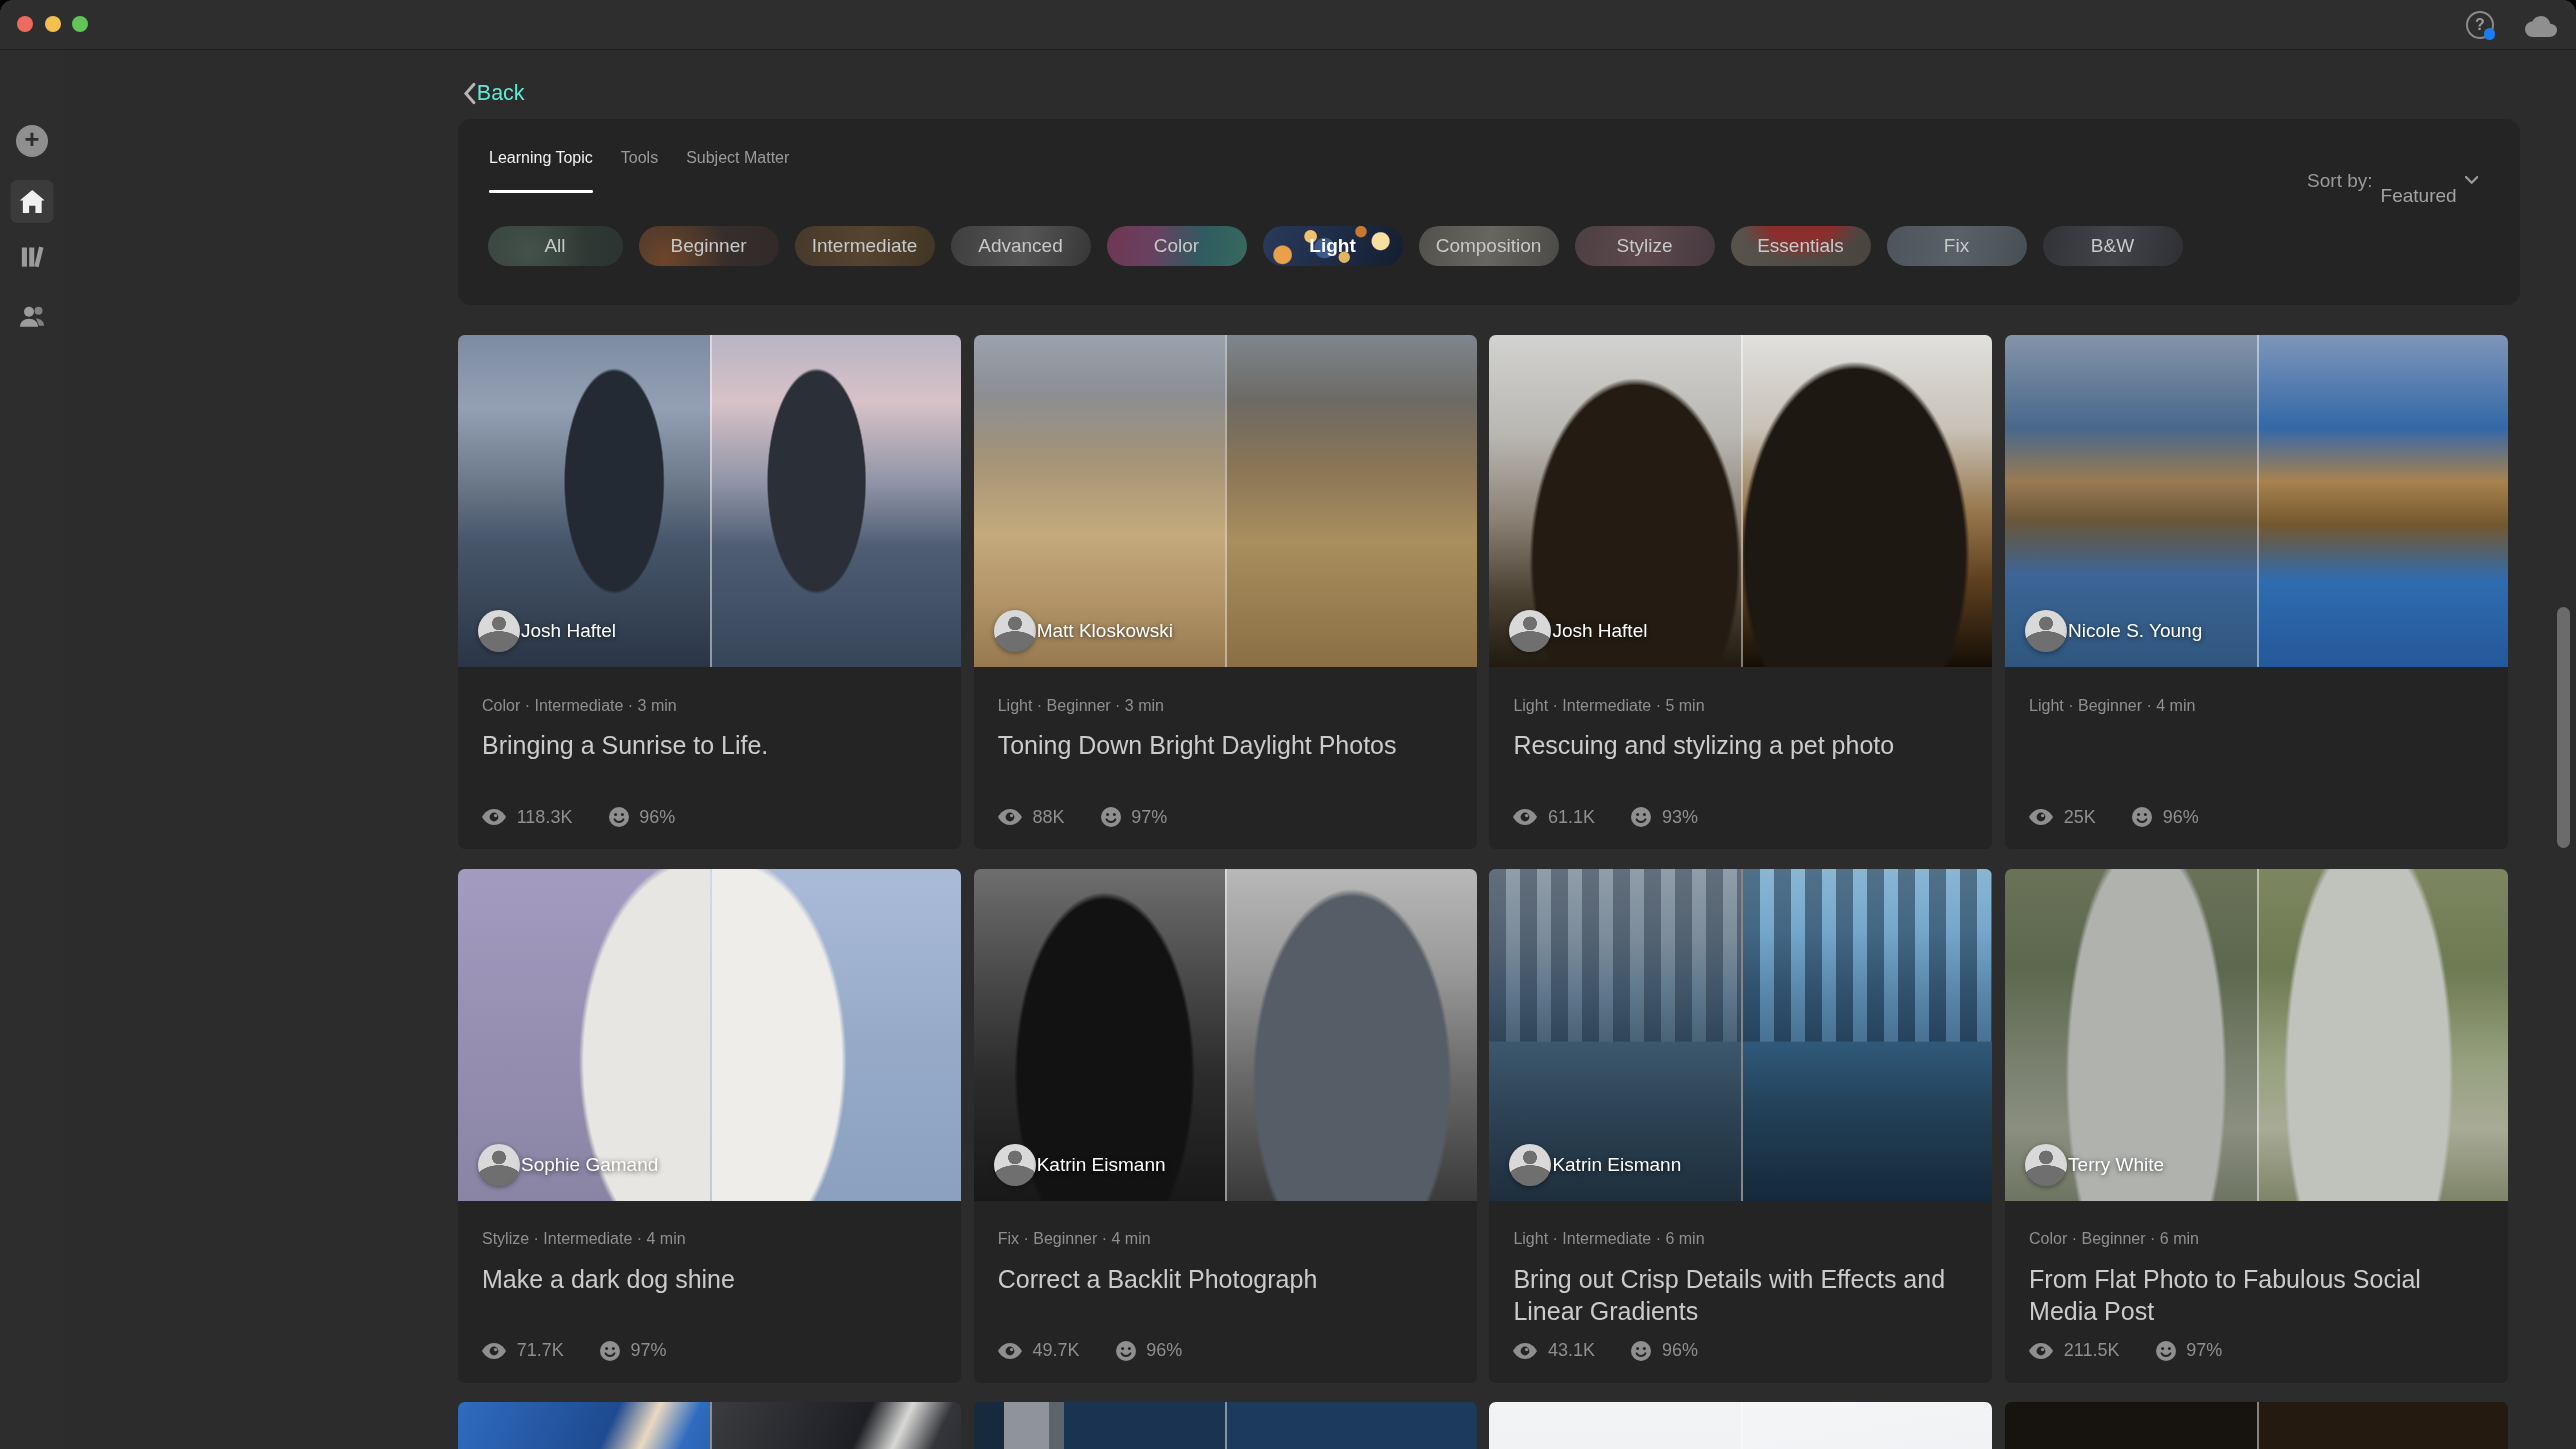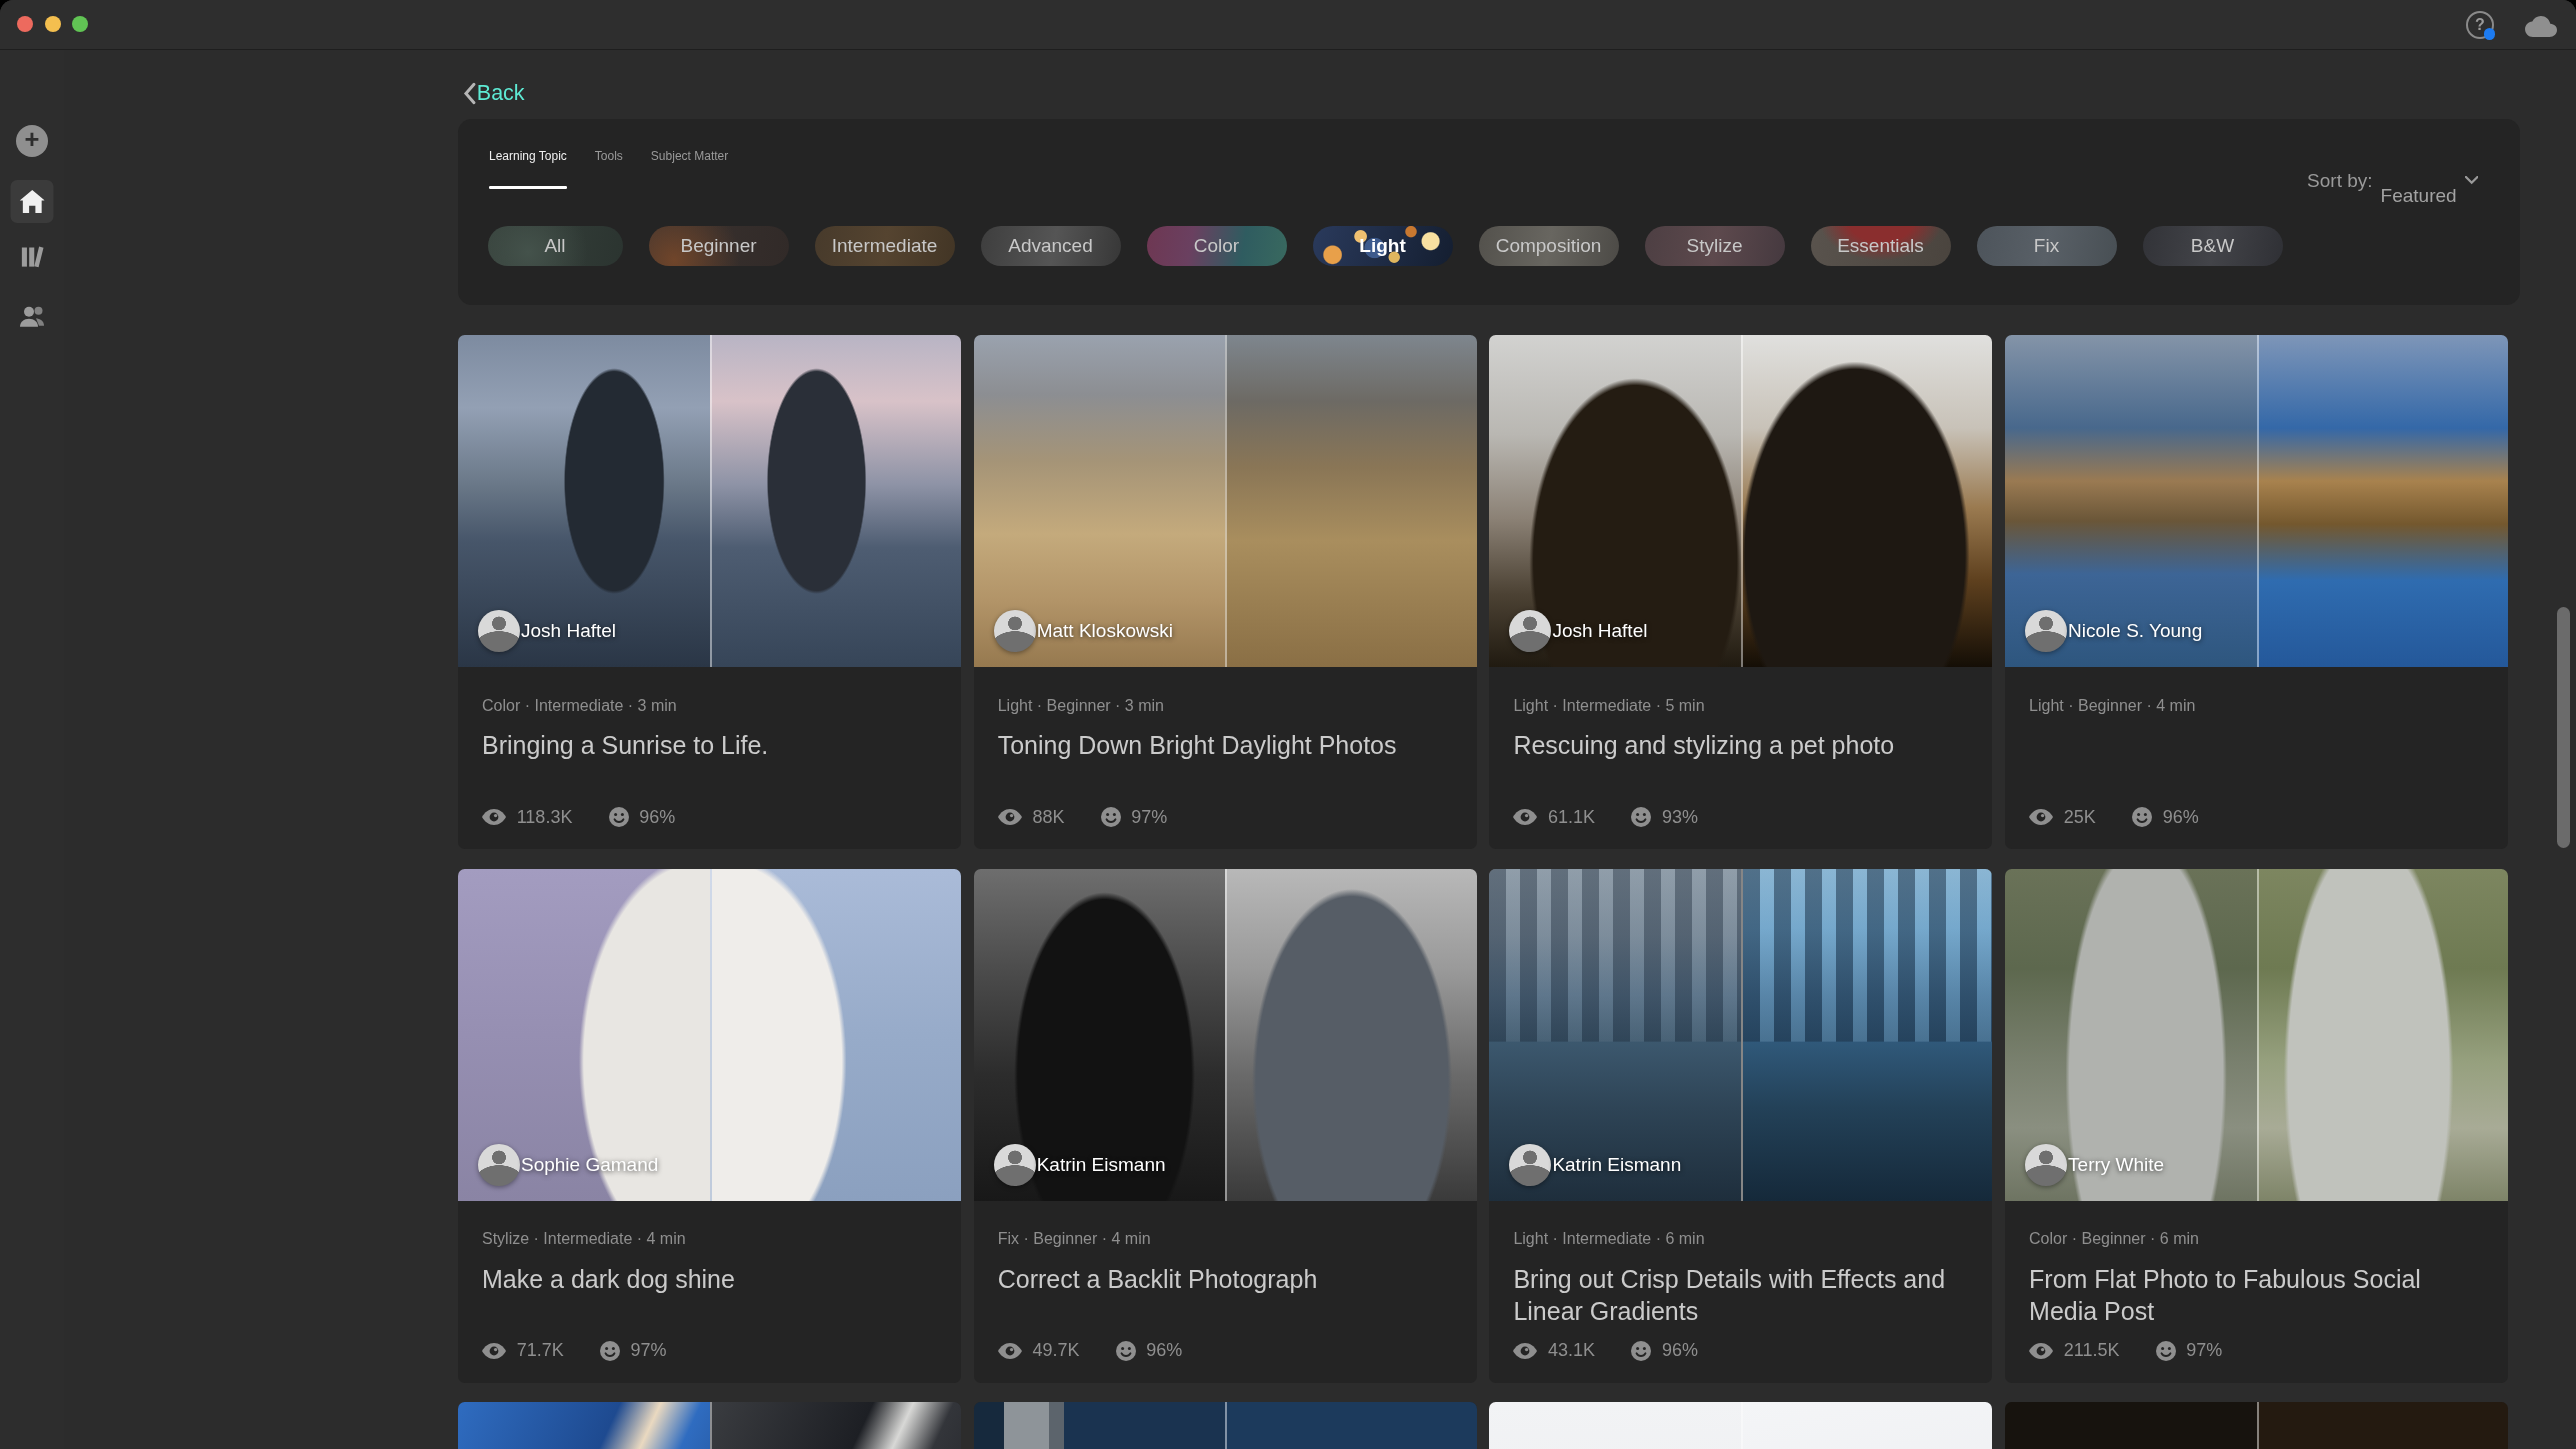--- a/index.html
+++ b/index.html
@@ -26,26 +26,26 @@
   .sidenav{position:absolute;left:95px;top:255px;width:286px;}
   .nav-item{height:47px;display:flex;align-items:center;padding-left:14.8px;box-sizing:border-box;color:#c2c2c2;font-size:19px;border-radius:4px;}
   .nav-item.sel{background:#363636;color:#e9e9e9;}
 
   
   .back{position:absolute;left:462px;top:81px;display:flex;align-items:center;gap:0;color:#5eead4;font-size:21.5px;}
 
   
   .filter-card{position:absolute;left:458px;top:119px;width:2062px;height:186px;background:#242424;border-radius:13.4px;}
   .tabs{position:absolute;left:31px;top:29.5px;display:flex;gap:28px;}
-  .tab{font-size:12px;color:#9a9a9a;padding-bottom:25px;position:relative;}
+  .tab{font-size:16px;color:#9a9a9a;padding-bottom:25px;position:relative;}
   .tab.active{color:#f0f0f0;}
   .tab.active:after{content:"";position:absolute;left:0;right:0;bottom:-1.3px;height:2.7px;background:#fff;border-radius:1.3px;}
   .sort{position:absolute;right:42px;top:35px;display:flex;align-items:center;gap:8px;font-size:19px;}
   .sort .lab{color:#9a9a9a;} .sort .val{color:#a3a3a3;margin-top:31px;}
-  .pills{position:absolute;left:29.5px;top:107px;display:flex;gap:26px;}
+  .pills{position:absolute;left:29.5px;top:107px;display:flex;gap:16px;}
   .pill{width:140px;height:40px;border-radius:20px;display:flex;align-items:center;justify-content:center;color:#c8c8c8;font-size:19px;overflow:hidden;}
   .pill.first{width:135px;}
   .pill.sel{color:#fff;font-weight:700;}
   .p-all{background:radial-gradient(circle at 30% 65%,#44524b 0,transparent 60%),linear-gradient(100deg,#38433d,#2b3430);}
   .p-beginner{background:radial-gradient(circle at 18% 85%,#70452a 0,transparent 55%),linear-gradient(100deg,#3b3330,#312a28);}
   .p-intermediate{background:linear-gradient(100deg,#473a2b,#554430 50%,#423525);}
   .p-advanced{background:linear-gradient(100deg,#3e3e3e,#555 52%,#373737);}
   .p-color{background:linear-gradient(100deg,#6e3752 0%,#6a4060 32%,#2f5c60 68%,#39695f 100%);}
   .p-light{background:
     radial-gradient(circle at 14% 72%,#e8a04a 0 7%,transparent 8%),

